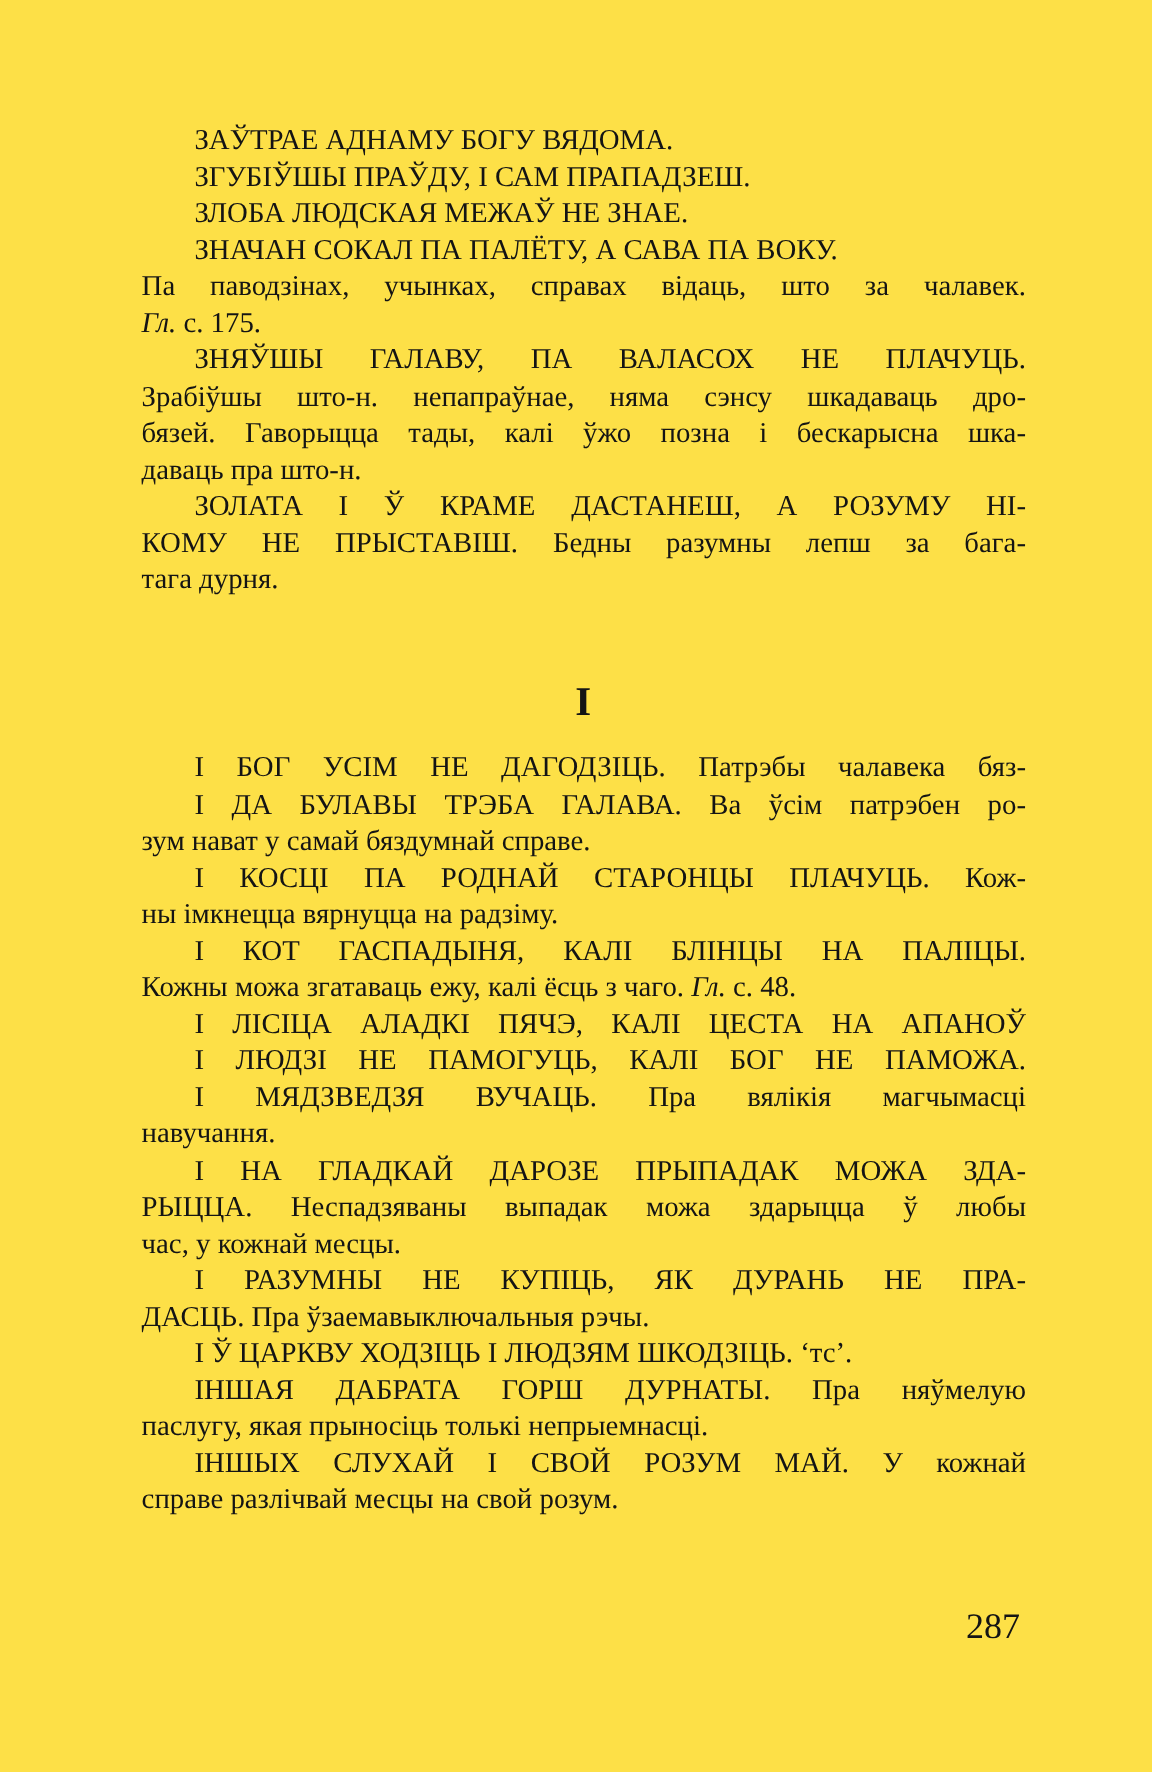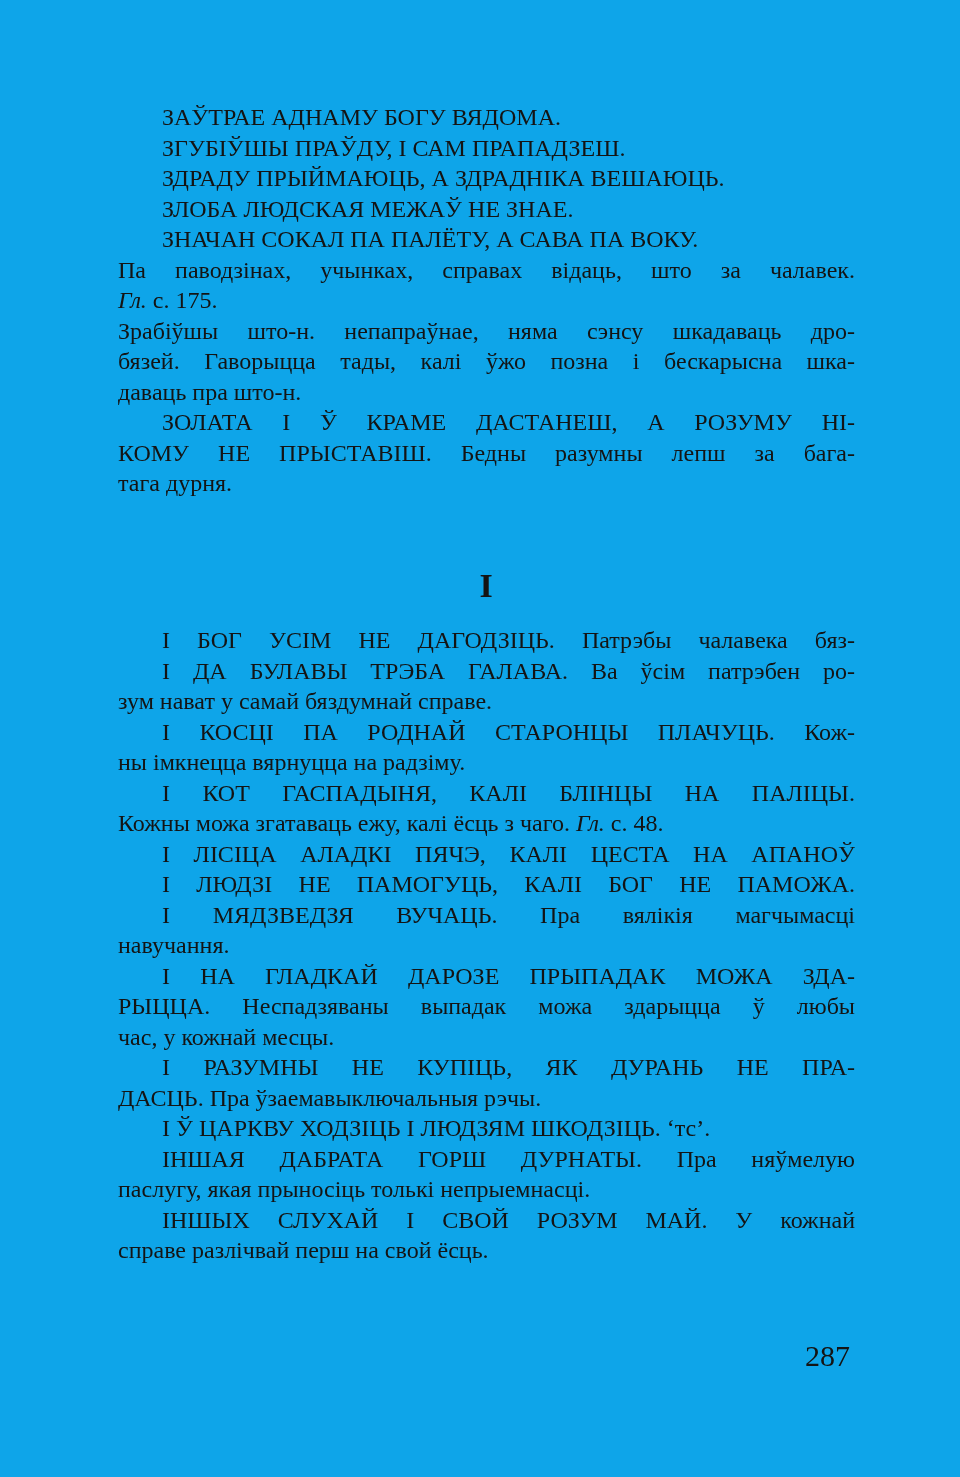--- a/index.html
+++ b/index.html
@@ -1,21 +1,21 @@
 <!DOCTYPE html>
 <html><head>
 <meta charset="utf-8">
 <style>
   * { margin: 0; padding: 0; box-sizing: border-box; }
   html, body { width: 960px; background: #fdfdfd; }
   .page {
     position: relative;
     width: 960px;
     height: 1477px;
-    background: #0ea5e9;
+    background: #fde047;
     color: #141414;
     font-family: "Liberation Serif", "DejaVu Serif", serif;
     overflow: hidden;
   }
   .textblock {
     position: absolute;
     left: 118px;
     width: 737px;
     font-size: 24px;
     line-height: 30.5px;
@@ -47,25 +47,25 @@
   }
 </style>
 </head>
 <body>
 
 <div class="page">
 
   <div class="textblock block-a">
     <div class="line ind"><span>ЗАЎТРАЕ АДНАМУ БОГУ ВЯДОМА.</span></div>
     <div class="line ind"><span>ЗГУБІЎШЫ ПРАЎДУ, І САМ ПРАПАДЗЕШ.</span></div>
-    <div class="line ind"><span>ЗДРАДУ ПРЫЙМАЮЦЬ, А ЗДРАДНІКА ВЕШАЮЦЬ.</span></div>
     <div class="line ind"><span>ЗЛОБА ЛЮДСКАЯ МЕЖАЎ НЕ ЗНАЕ.</span></div>
     <div class="line ind"><span>ЗНАЧАН СОКАЛ ПА ПАЛЁТУ, А САВА ПА ВОКУ.</span></div>
     <div class="line just"><span>Па паводзінах, учынках, справах відаць, што за чалавек.</span></div>
     <div class="line"><span class="it">Гл.</span><span> с. 175.</span></div>
+    <div class="line ind just"><span>ЗНЯЎШЫ ГАЛАВУ, ПА ВАЛАСОХ НЕ ПЛАЧУЦЬ.</span></div>
     <div class="line just"><span>Зрабіўшы што-н. непапраўнае, няма сэнсу шкадаваць дро-</span></div>
     <div class="line just"><span>бязей. Гаворыцца тады, калі ўжо позна і бескарысна шка-</span></div>
     <div class="line"><span>даваць пра што-н.</span></div>
     <div class="line ind just"><span>ЗОЛАТА І Ў КРАМЕ ДАСТАНЕШ, А РОЗУМУ НІ-</span></div>
     <div class="line just"><span>КОМУ НЕ ПРЫСТАВІШ. Бедны разумны лепш за бага-</span></div>
     <div class="line"><span>тага дурня.</span></div>
   </div>
 
   <div class="sec-header">І</div>
 
@@ -83,18 +83,18 @@
     <div class="line"><span>навучання.</span></div>
     <div class="line ind just"><span>І НА ГЛАДКАЙ ДАРОЗЕ ПРЫПАДАК МОЖА ЗДА-</span></div>
     <div class="line just"><span>РЫЦЦА. Неспадзяваны выпадак можа здарыцца ў любы</span></div>
     <div class="line"><span>час, у кожнай месцы.</span></div>
     <div class="line ind just"><span>І РАЗУМНЫ НЕ КУПІЦЬ, ЯК ДУРАНЬ НЕ ПРА-</span></div>
     <div class="line"><span>ДАСЦЬ. Пра ўзаемавыключальныя рэчы.</span></div>
     <div class="line ind"><span>І Ў ЦАРКВУ ХОДЗІЦЬ І ЛЮДЗЯМ ШКОДЗІЦЬ. ‘тс’.</span></div>
     <div class="line ind just"><span>ІНШАЯ ДАБРАТА ГОРШ ДУРНАТЫ. Пра няўмелую</span></div>
     <div class="line"><span>паслугу, якая прыносіць толькі непрыемнасці.</span></div>
     <div class="line ind just"><span>ІНШЫХ СЛУХАЙ І СВОЙ РОЗУМ МАЙ. У кожнай</span></div>
-    <div class="line"><span>справе разлічвай перш на свой ёсць.</span></div>
+    <div class="line"><span>справе разлічвай месцы на свой розум.</span></div>
   </div>
 
   <div class="pagenum">287</div>
 
 </div>
 
 </body></html>

